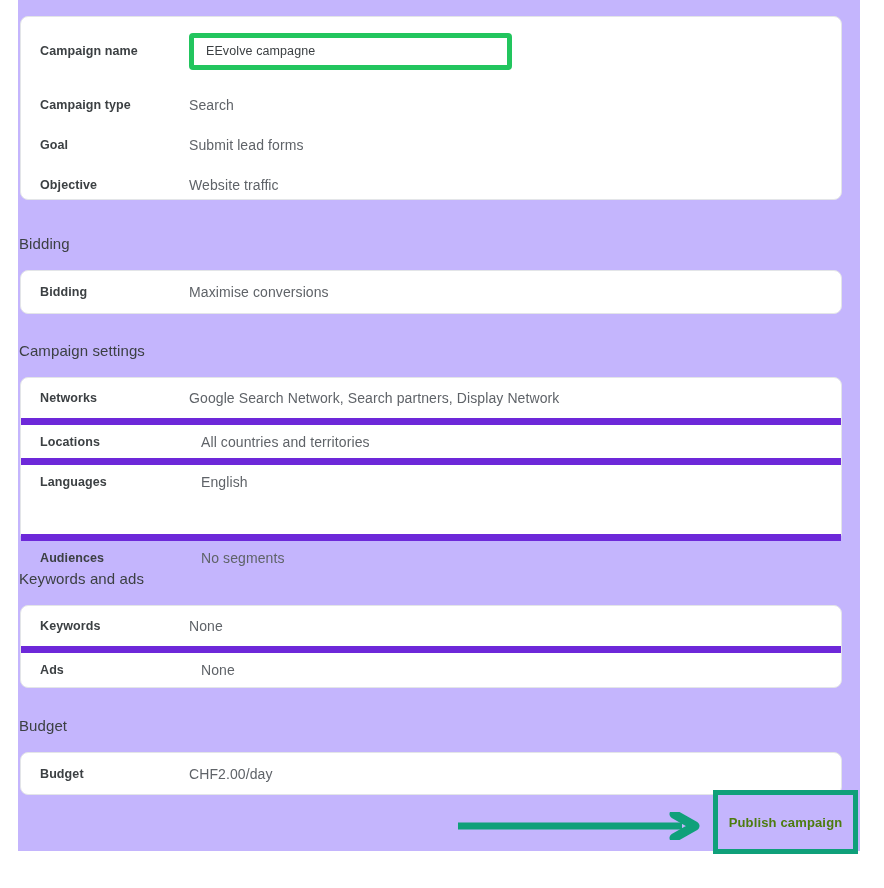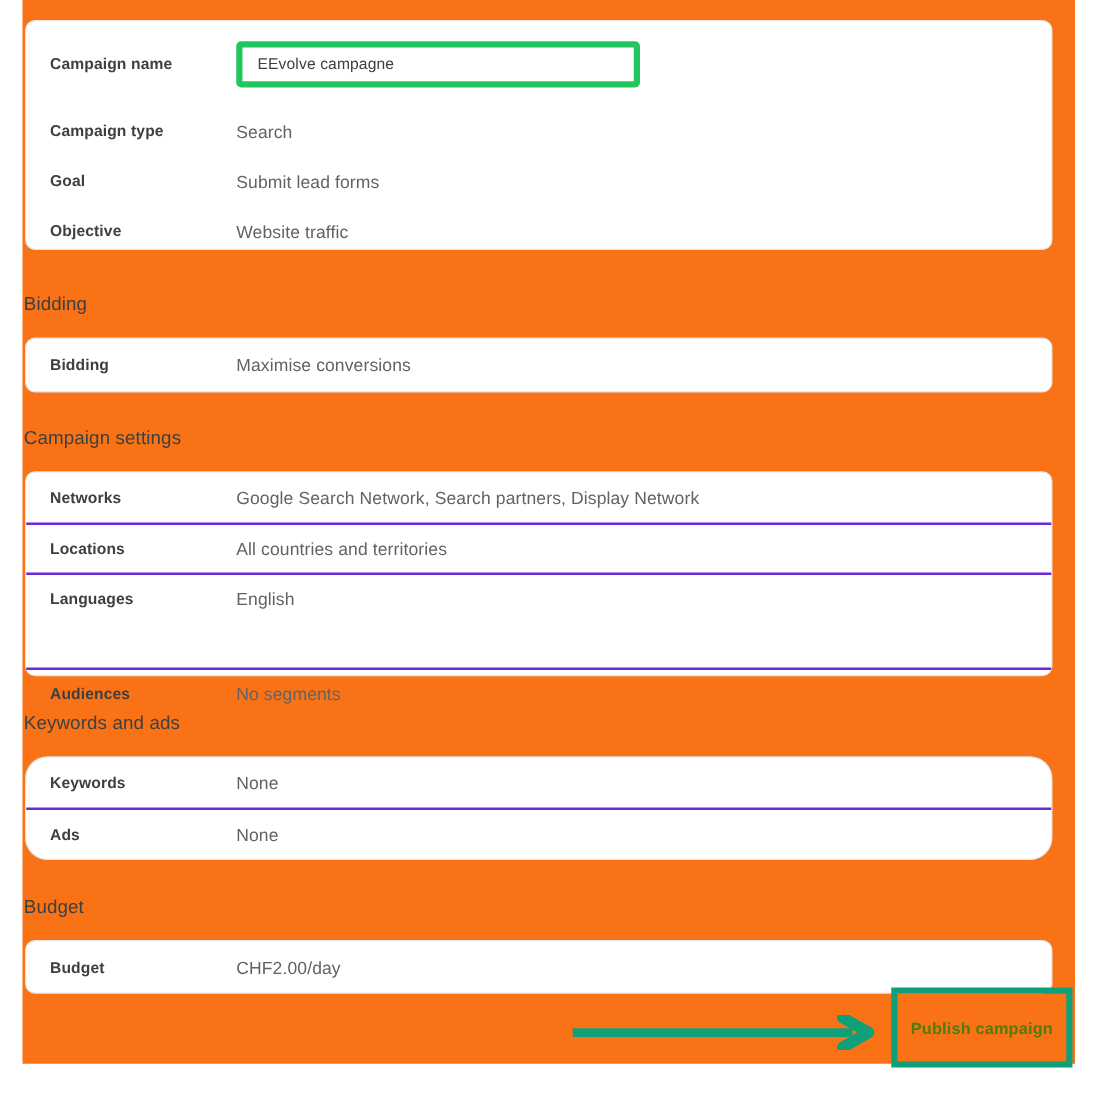--- a/index.html
+++ b/index.html
@@ -25,21 +25,21 @@
     height: 888px;
     background: #ffffff;
   }
 
   #review-panel {
     position: absolute;
     left: 18px;
     top: 0;
     width: 842px;
     height: 851px;
-    background: #f97316;
+    background: #c4b5fd;
     box-sizing: border-box;
   }
 
   
   .section-heading {
     font-size: 15px;
     color: #3c4043;
     font-weight: 400;
     letter-spacing: 0.1px;
     padding-left: 1px;
@@ -57,21 +57,22 @@
     box-shadow: 0 0 0 0 rgba(0,0,0,0);
   }
 
   .row {
     display: flex;
     align-items: center;
     box-sizing: border-box;
     min-height: 40px;
   }
   .row.divided + .row.divided {
-    border-top: 2px solid #6d28d9;
+    border-top: 7px solid #6d28d9;
+    gap: 12px;
   }
 
   .row-label {
     width: 168px;
     flex: 0 0 168px;
     padding-left: 19px;
     box-sizing: border-box;
     font-size: 12.5px;
     font-weight: 700;
     color: #3c4043;
@@ -229,21 +230,21 @@
         </div>
         <div class="row divided" style="height:30px;margin-top:36px;">
           <div class="row-label">Audiences</div>
           <div class="row-value">No segments</div>
         </div>
       </div>
     </div>
 
     <div style="position:absolute; left:0; top:569px; width:842px;">
       <div class="section-heading">Keywords and ads</div>
-      <div class="card" style="margin-top:16px; height:83px;border-radius:18px;">
+      <div class="card" style="margin-top:16px; height:83px;">
         <div class="row divided" style="height:40px;">
           <div class="row-label">Keywords</div>
           <div class="row-value">None</div>
         </div>
         <div class="row divided" style="height:41px;">
           <div class="row-label">Ads</div>
           <div class="row-value">None</div>
         </div>
       </div>
     </div>

